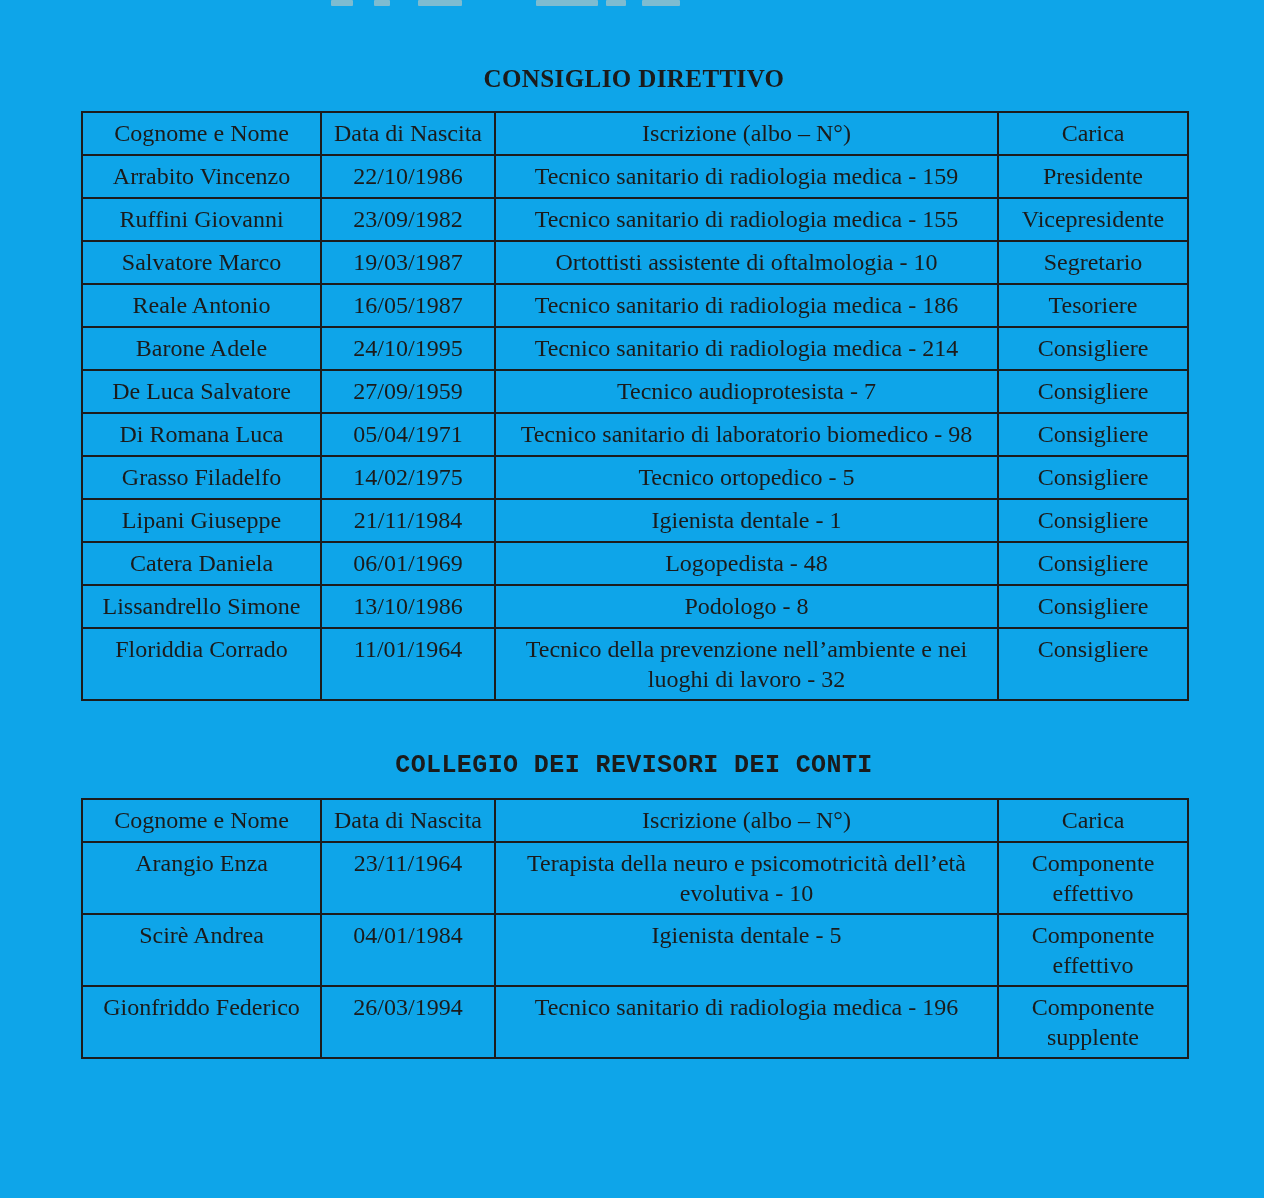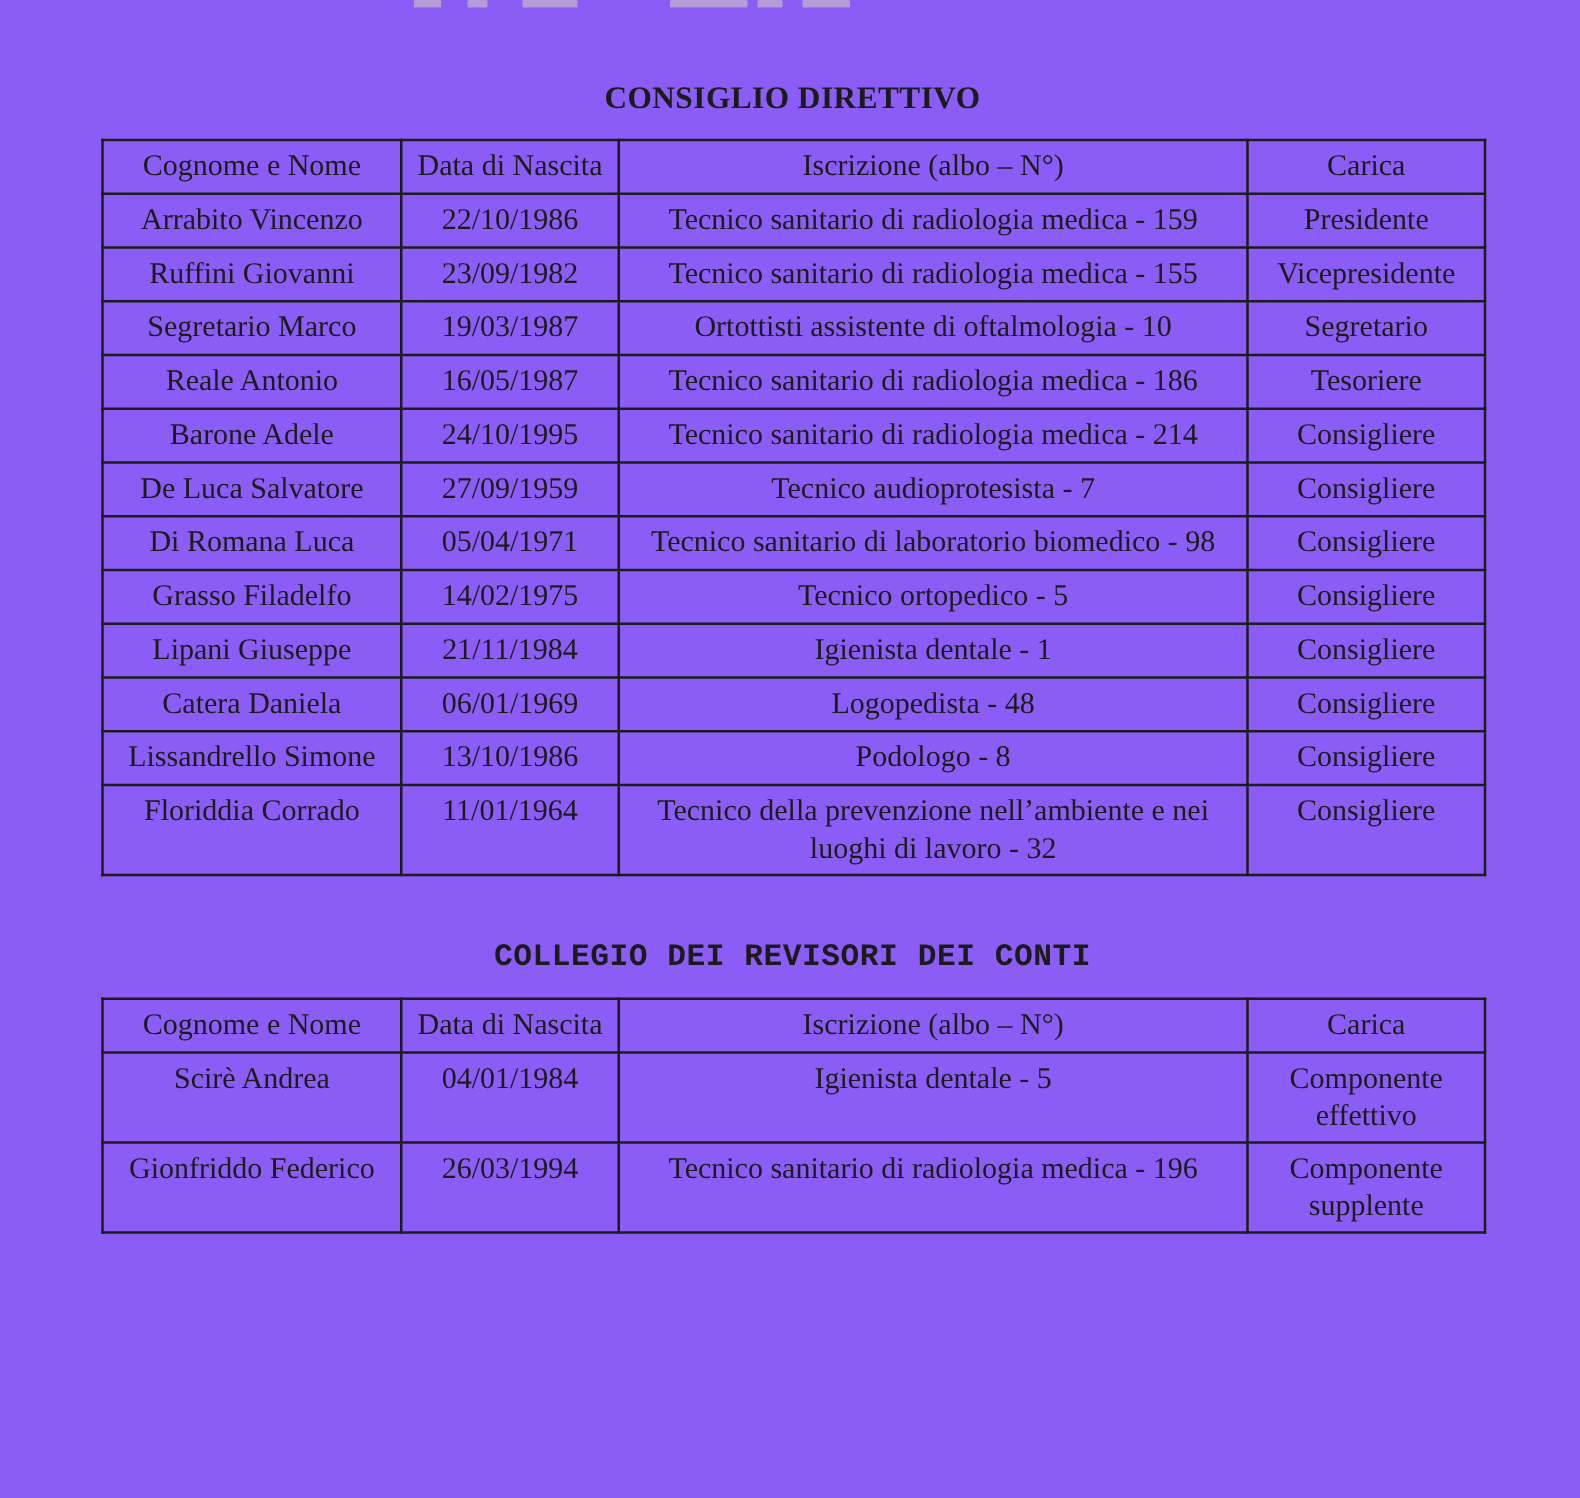--- a/index.html
+++ b/index.html
@@ -5,21 +5,21 @@
   * { box-sizing: border-box; }
   html, body {
     margin: 0;
     padding: 0;
     background: #ffffff;
   }
   .page {
     position: relative;
     width: 1264px;
     height: 1198px;
-    background: #8b5cf6;
+    background: #0ea5e9;
     overflow: hidden;
     font-family: "Liberation Serif", "DejaVu Serif", serif;
     color: #1b1b1b;
     padding-top: 64px;
   }
   
   .top-artifact {
     position: absolute;
     top: 0; left: 0;
     width: 100%; height: 8px;
@@ -102,21 +102,21 @@
           <td class="c-reg">Tecnico sanitario di radiologia medica  - 159</td>
           <td class="c-role">Presidente</td>
         </tr>
         <tr>
           <td class="c-name">Ruffini Giovanni</td>
           <td class="c-date">23/09/1982</td>
           <td class="c-reg">Tecnico sanitario di radiologia medica - 155</td>
           <td class="c-role">Vicepresidente</td>
         </tr>
         <tr>
-          <td class="c-name">Segretario Marco</td>
+          <td class="c-name">Salvatore Marco</td>
           <td class="c-date">19/03/1987</td>
           <td class="c-reg">Ortottisti assistente di oftalmologia - 10</td>
           <td class="c-role">Segretario</td>
         </tr>
         <tr>
           <td class="c-name">Reale Antonio</td>
           <td class="c-date">16/05/1987</td>
           <td class="c-reg">Tecnico sanitario di radiologia medica - 186</td>
           <td class="c-role">Tesoriere</td>
         </tr>
@@ -183,20 +183,26 @@
     <thead>
       <tr>
         <th>Cognome e Nome</th>
         <th>Data di Nascita</th>
         <th>Iscrizione  (albo – N°)</th>
         <th>Carica</th>
       </tr>
     </thead>
     <tbody>
         <tr>
+          <td class="c-name">Arangio Enza</td>
+          <td class="c-date">23/11/1964</td>
+          <td class="c-reg">Terapista della neuro e psicomotricità dell’età evolutiva - 10</td>
+          <td class="c-role">Componente effettivo</td>
+        </tr>
+        <tr>
           <td class="c-name">Scirè Andrea</td>
           <td class="c-date">04/01/1984</td>
           <td class="c-reg">Igienista dentale - 5</td>
           <td class="c-role">Componente effettivo</td>
         </tr>
         <tr>
           <td class="c-name">Gionfriddo Federico</td>
           <td class="c-date">26/03/1994</td>
           <td class="c-reg">Tecnico sanitario di radiologia medica - 196</td>
           <td class="c-role">Componente supplente</td>

